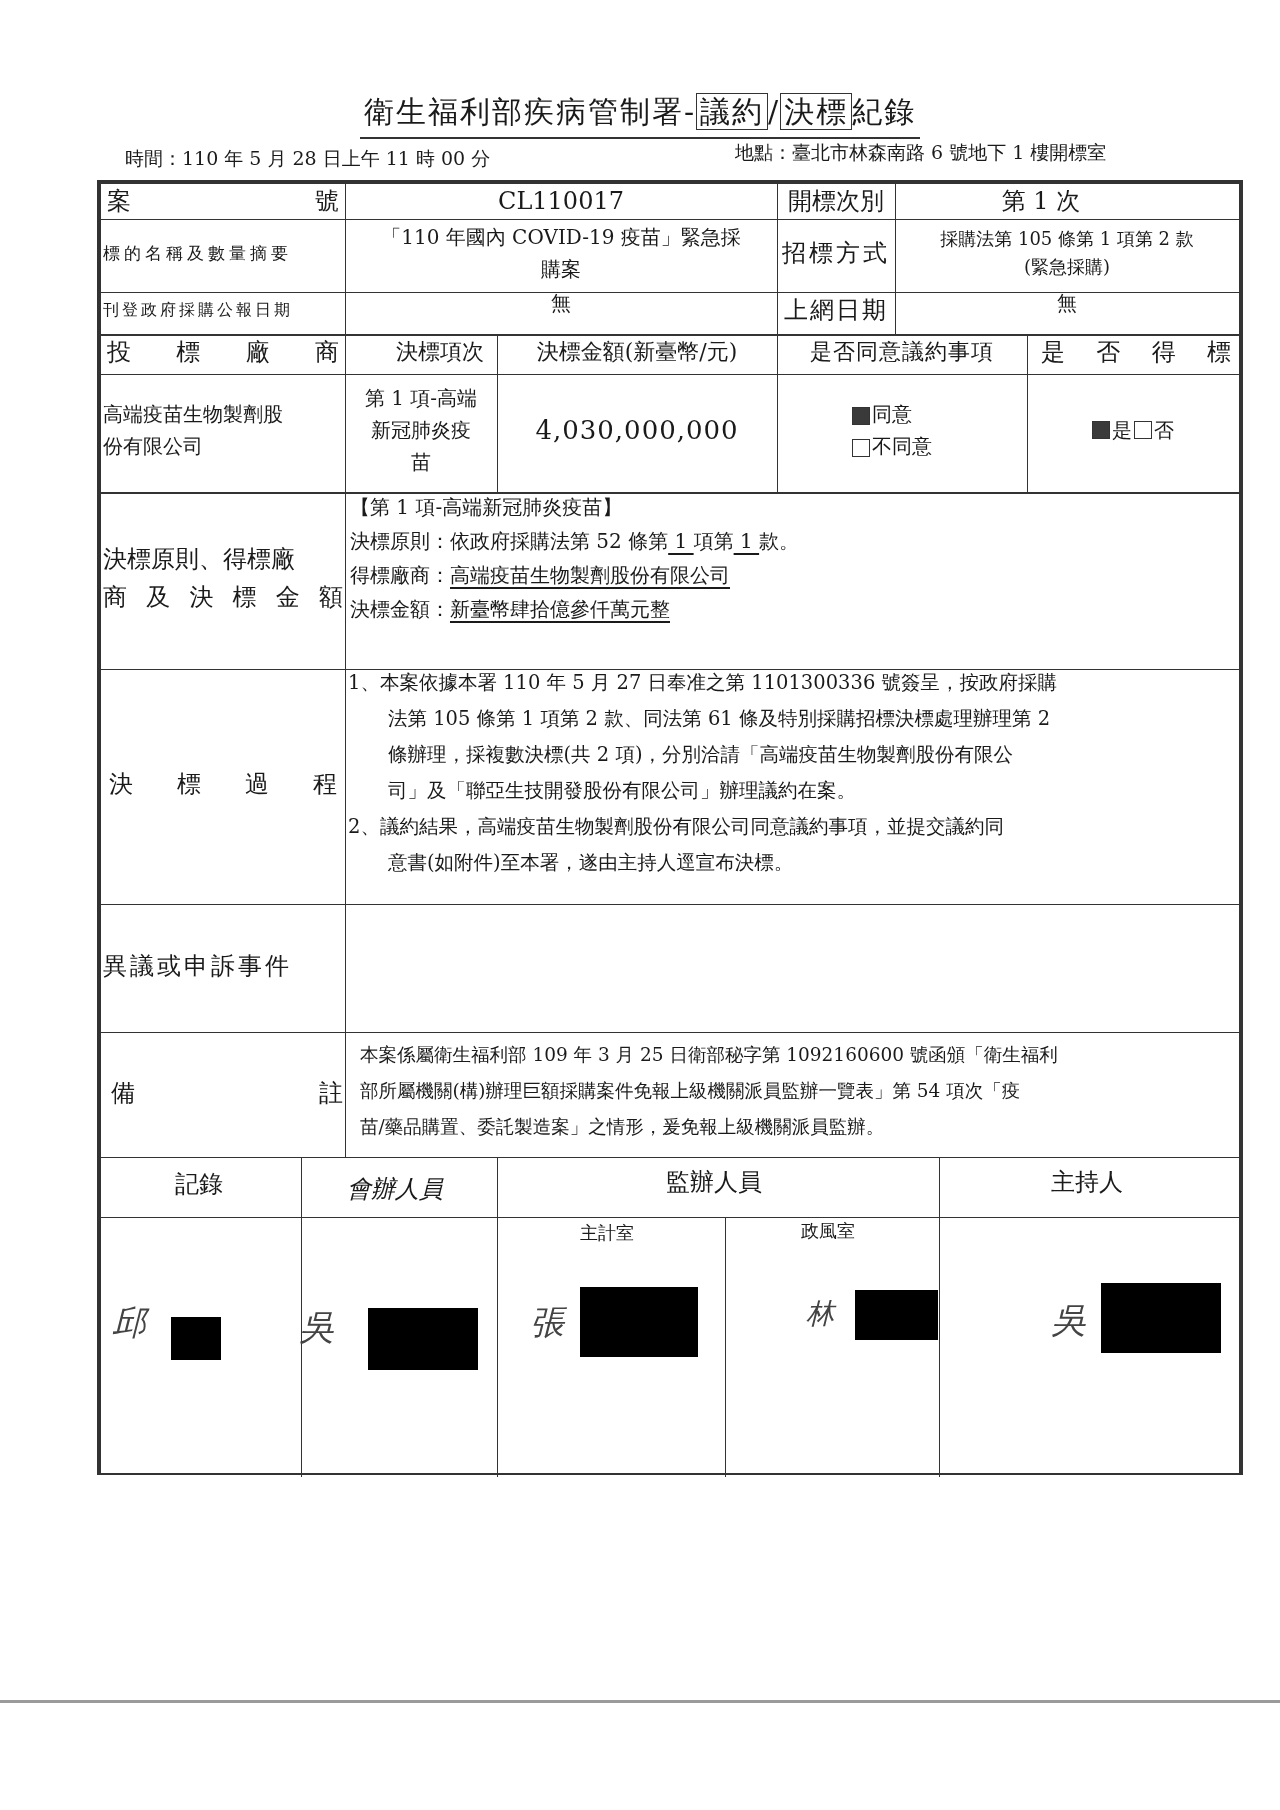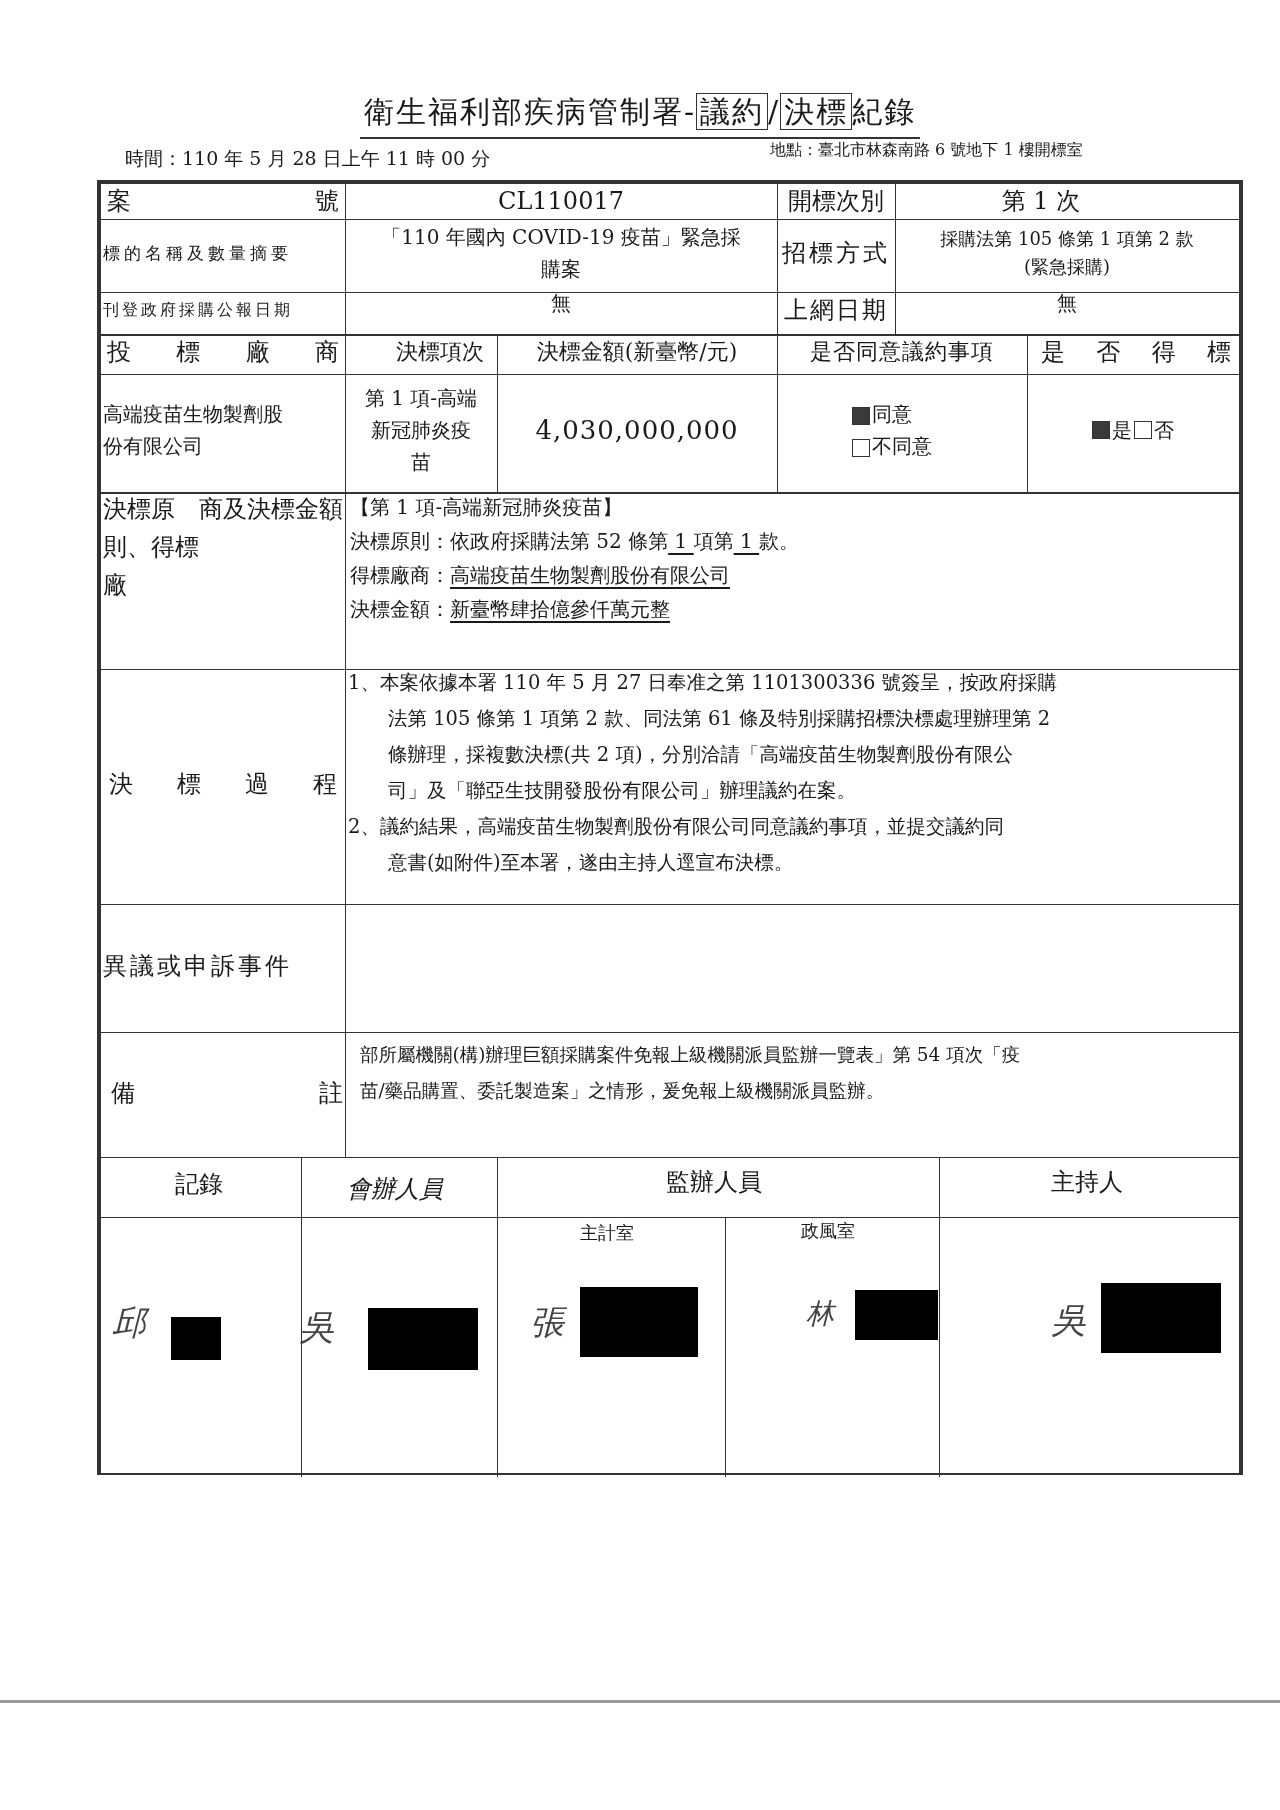--- a/index.html
+++ b/index.html
@@ -3,21 +3,21 @@
 <meta charset="utf-8">
 <style>
   html, body { margin:0; padding:0; background:#ffffff; }
   body { width:1280px; height:1810px; position:relative; overflow:hidden;
          font-family:"DejaVu Serif","Liberation Serif",serif; color:#1a1a1a; }
   .abs { position:absolute; }
   .title { left:0; width:1280px; top:72px; text-align:center; font-size:30px; letter-spacing:2px; }
   .title-inner { display:inline-block; border-bottom:2px solid #333; padding:0 4px 4px 4px;margin-top:20px; }
   .boxed { border:1.5px solid #333; padding:0 3px; }
   .meta-time { left:125px; top:146px; font-size:19px; }
-  .meta-place { left:770px; top:140px; font-size:16px; }
+  .meta-place { left:735px; top:140px; font-size:19px; }
   .frame { left:97px; top:180px; width:1146px; height:1295px; border-left:4px solid #333; border-right:4px solid #333; border-top:4px solid #333; border-bottom:2px solid #333; box-sizing:border-box; }
   .hl { position:absolute; height:0; border-top:1.5px solid #333; }
   .vl { position:absolute; width:0; border-left:1.5px solid #333; }
   .cell { position:absolute; display:flex; align-items:center; box-sizing:border-box; }
   .center { justify-content:center; text-align:center; }
   .spread { justify-content:space-between; padding:0 6px; }
   .f24 { font-size:24px; }
   .f22 { font-size:22px; }
   .f20 { font-size:20px; }
   .f18 { font-size:18px; }
@@ -127,21 +127,21 @@
   <div style="width:100px;text-align:left;"><span class="chk on"></span><span>同意</span></div>
   <div style="width:100px;text-align:left;"><span class="chk"></span><span>不同意</span></div>
 </div>
 <div class="cell center f20" style="left:1027px;top:372px;width:212px;height:116px;">
   <span class="chk on"></span>
     <span>是</span>
     <span class="chk" style="margin-left:2px;"></span>
     <span>否</span>
 </div>
 
-<div class="cell f24" style="left:103px;top:490px;width:240px;height:176px;flex-direction:row;align-items:stretch;justify-content:center;line-height:38px;">
+<div class="cell f24" style="left:103px;top:490px;width:240px;height:176px;flex-direction:column;align-items:stretch;justify-content:center;line-height:38px;">
   <span>決標原則、得標廠</span>
   <span class="wide-spread">
     <span>商</span>
     <span>及</span>
     <span>決</span>
     <span>標</span>
     <span>金</span>
     <span>額</span>
   </span>
 </div>
@@ -168,20 +168,21 @@
 </div>
 
 <div class="cell f24" style="left:103px;top:902px;width:240px;height:128px;letter-spacing:3px;">異議或申訴事件</div>
 <div class="cell" style="left:345px;top:902px;width:894px;height:128px;"></div>
 
 <div class="cell spread f24" style="left:101px;top:1030px;width:244px;height:125px;padding:0 2px 0 10px;">
   <span>備</span>
   <span>註</span>
 </div>
 <div class="para" style="left:360px;top:1037px;width:875px;line-height:36px;font-size:18.5px;">
+  <div>本案係屬衛生福利部 109 年 3 月 25 日衛部秘字第 1092160600 號函頒「衛生福利</div>
   <div>部所屬機關(構)辦理巨額採購案件免報上級機關派員監辦一覽表」第 54 項次「疫</div>
   <div>苗/藥品購置、委託製造案」之情形，爰免報上級機關派員監辦。</div>
 </div>
 
 <div class="cell center f24" style="left:101px;top:1155px;width:196px;height:58px;">記錄</div>
 <div class="cell center f24" style="left:297px;top:1160px;width:196px;height:58px;font-style:italic;">會辦人員</div>
 <div class="cell center f24" style="left:493px;top:1153px;width:442px;height:58px;">監辦人員</div>
 <div class="cell center f24" style="left:935px;top:1153px;width:304px;height:58px;">主持人</div>
 <div class="cell center f18" style="left:493px;top:1213px;width:228px;height:40px;">主計室</div>
 <div class="cell center f18" style="left:721px;top:1211px;width:214px;height:40px;">政風室</div>

